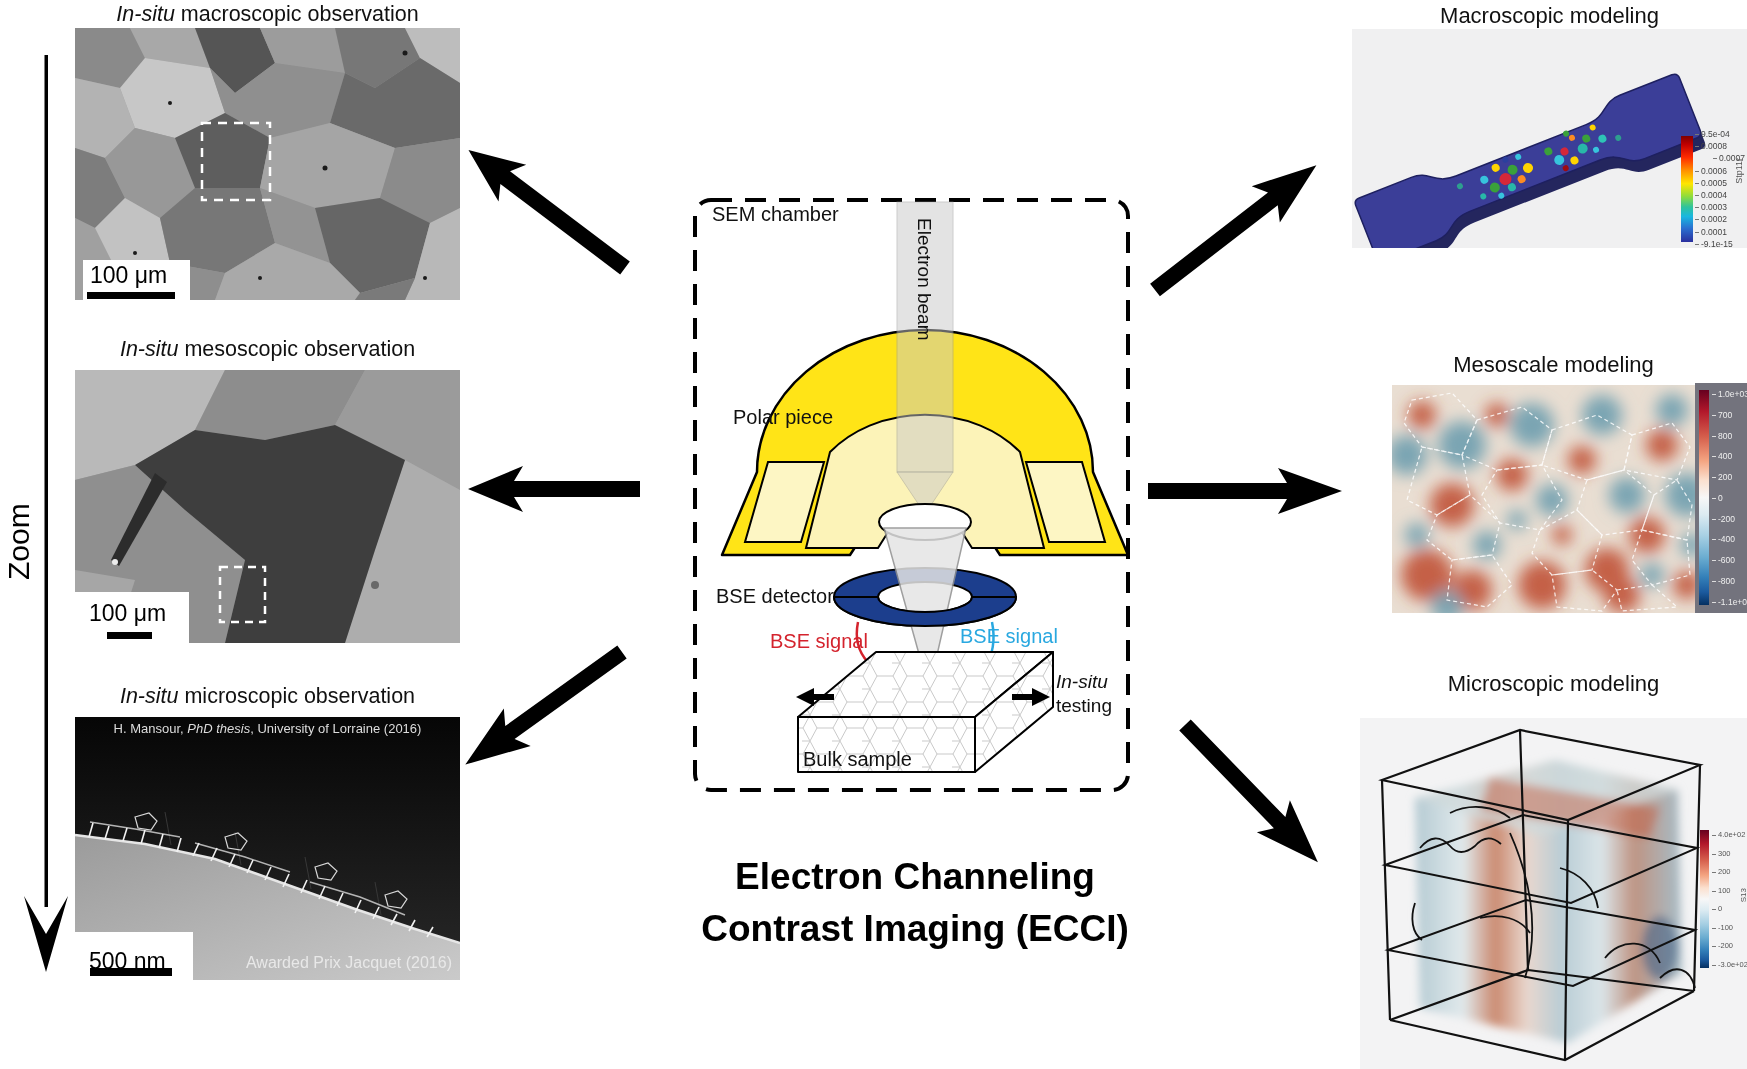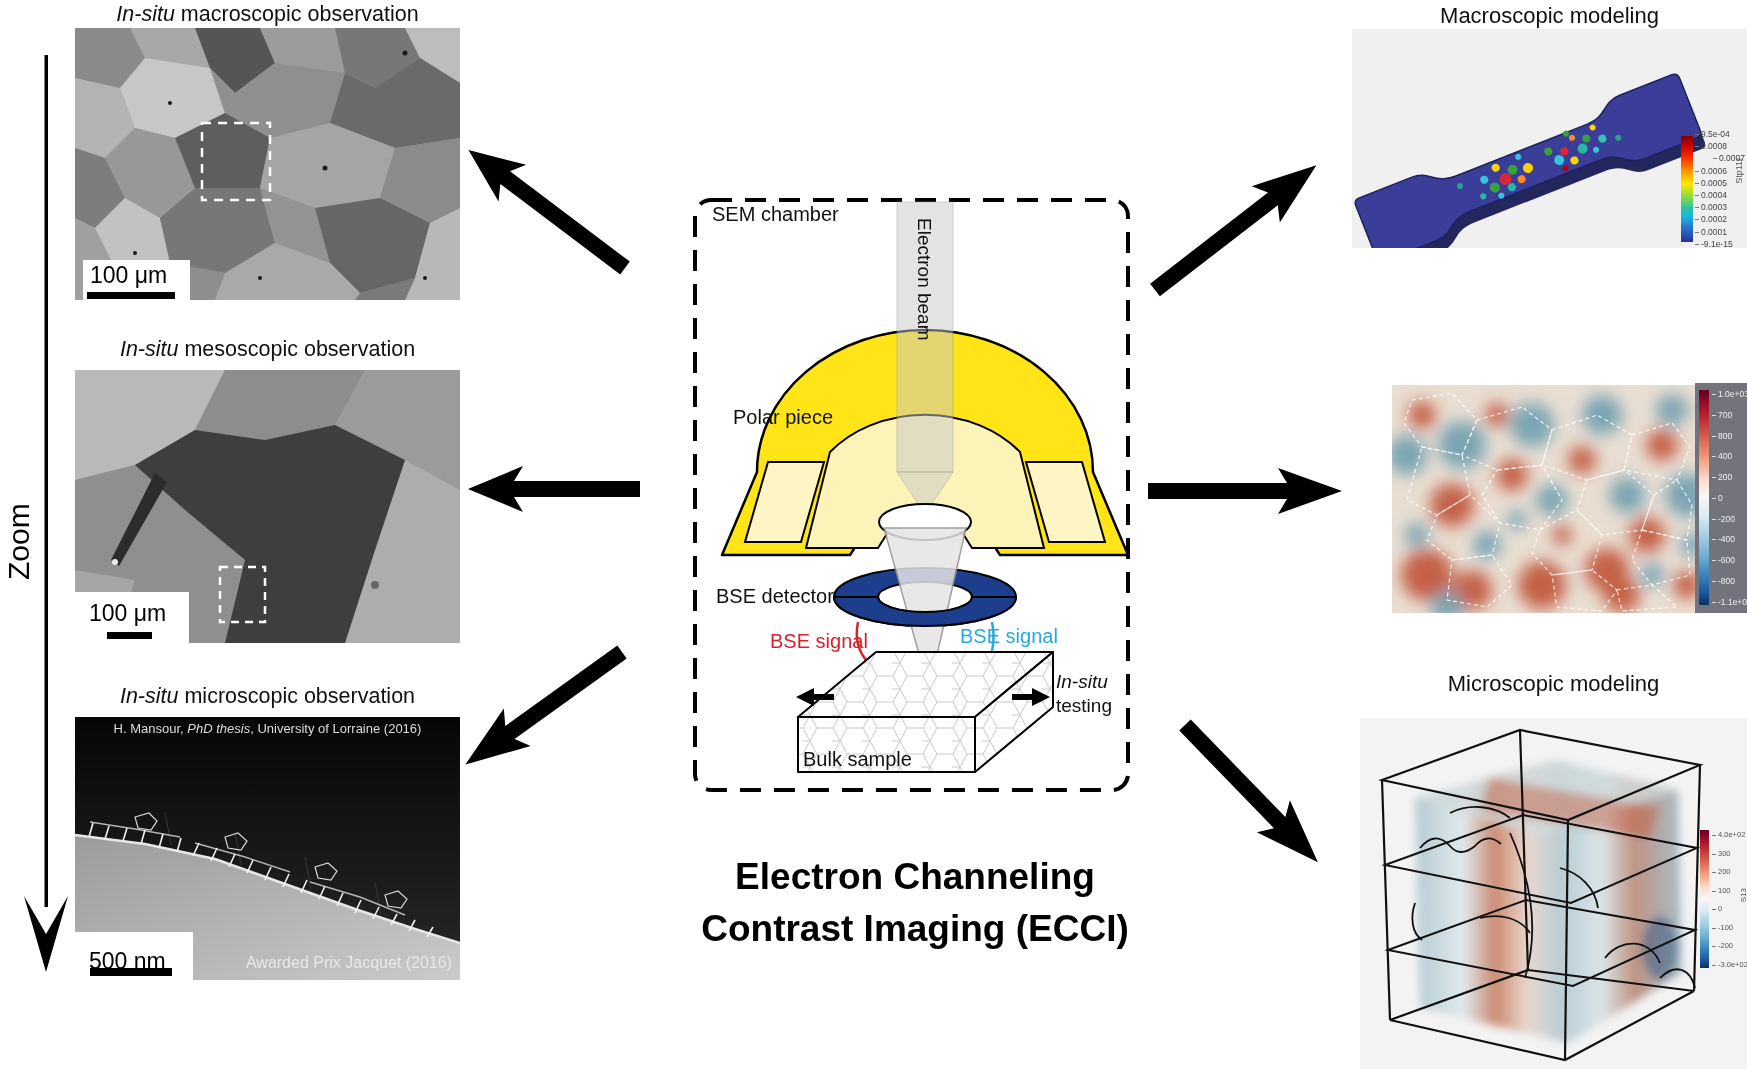--- a/index.html
+++ b/index.html
@@ -311,20 +311,21 @@
     <span class="cb-tick" style="left:17px;top:39px;">0.0006</span>
     <span class="cb-tick" style="left:17px;top:51px;">0.0005</span>
     <span class="cb-tick" style="left:17px;top:63px;">0.0004</span>
     <span class="cb-tick" style="left:17px;top:75px;">0.0003</span>
     <span class="cb-tick" style="left:17px;top:87px;">0.0002</span>
     <span class="cb-tick" style="left:17px;top:100px;">0.0001</span>
     <span class="cb-tick" style="left:17px;top:112px;">-9.1e-15</span>
     <span class="abs vtext" style="left:56px;top:30px;font-size:9px;color:#555;">Stp11r</span>
   </div>
 
+  <div class="abs rtitle" style="left:1360px;top:352px;z-index:2;">Mesoscale modeling</div>
 
   <svg class="abs" style="left:1392px;top:385px;z-index:1;" width="303" height="228" viewBox="0 0 303 228">
     <defs>
         <filter id="blur8">
           <feGaussianBlur stdDeviation="8"></feGaussianBlur>
         </filter>
       </defs>
     <rect width="303" height="228" fill="#e9ded2"></rect>
     <g filter="url(#blur8)">
       <g fill="#bf4a2f" opacity="0.85">

